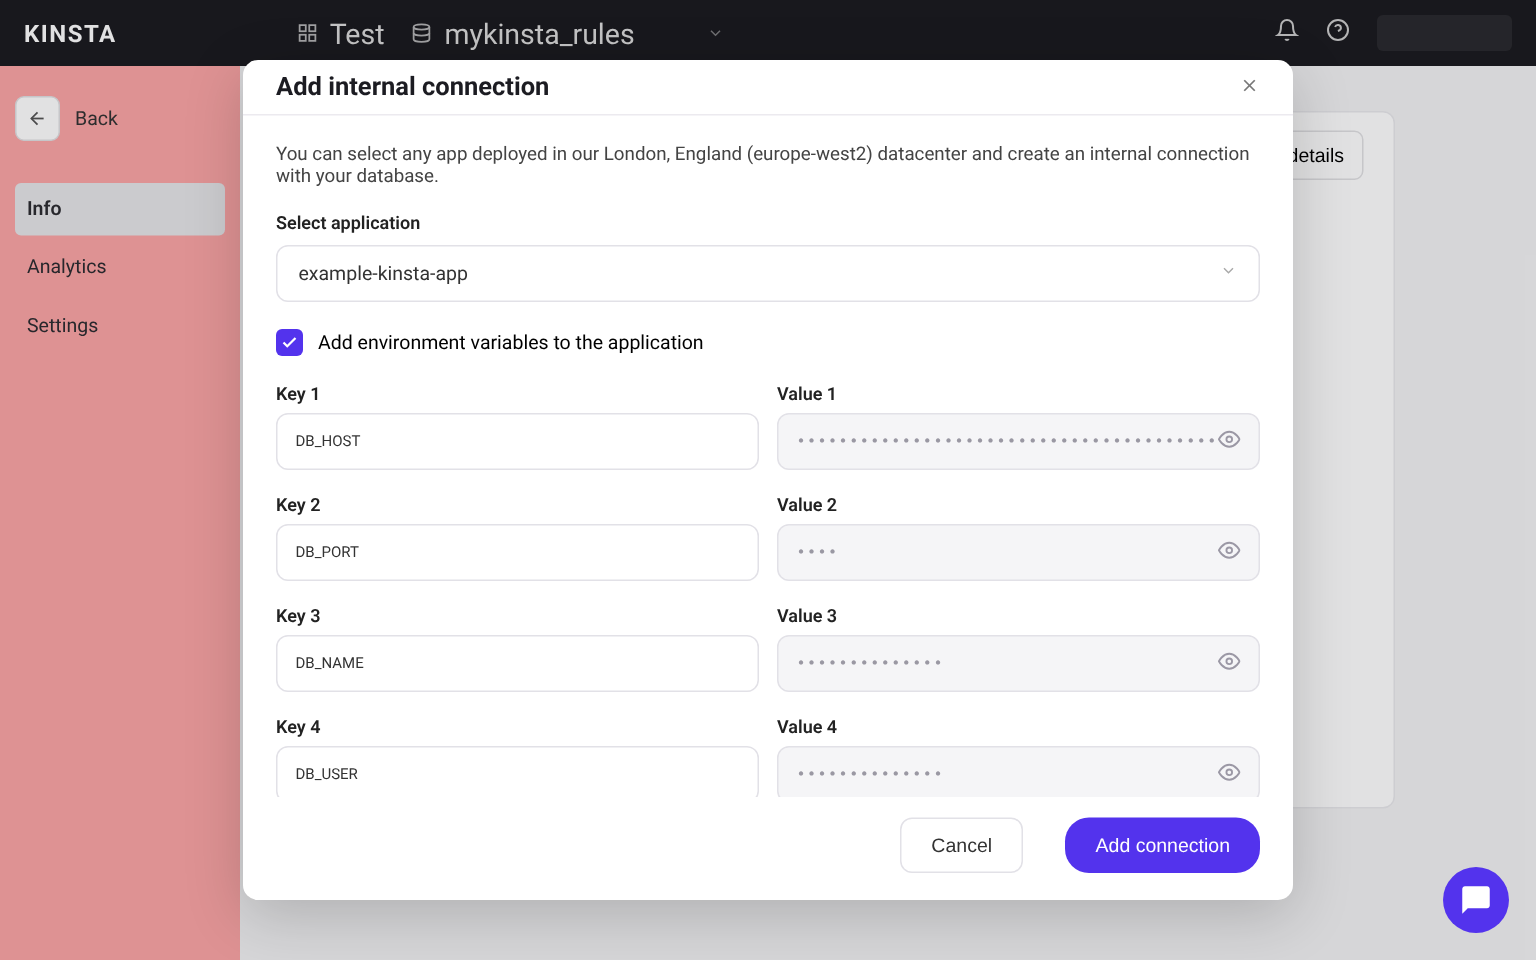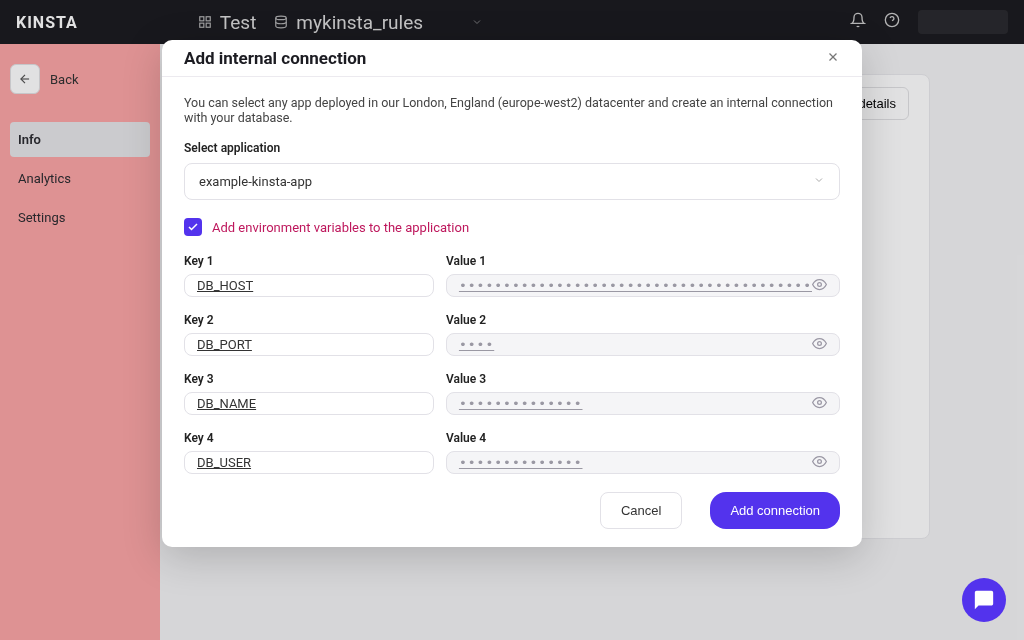--- a/index.html
+++ b/index.html
@@ -38,24 +38,24 @@
 .modal-head h2 { font-size:17px; font-weight:700; color:#1c1c22; }
 .close-x { color:#777; cursor:pointer; }
 .modal-body { padding: 18px 22px 4px; overflow:auto; }
 .desc { font-size:12.5px; color:#444; margin-bottom: 16px; }
 .lbl { font-size:12px; font-weight:600; color:#222; margin-bottom:8px; }
 .select { border:1px solid #e2e1e7; border-radius:8px; padding: 10px 14px; font-size:13px; color:#333; display:flex; align-items:center; justify-content:space-between; margin-bottom:18px; }
 .chev { color:#aaa; }
 .chk-row { display:flex; align-items:center; gap:10px; margin-bottom: 18px; }
 .chk { width:18px; height:18px; background:#5333ed; border-radius:4px; display:flex; align-items:center; justify-content:center; }
 .chk svg { color:#fff; }
-.chk-lbl { font-size:13px; color:#be185d; }
+.chk-lbl { font-size:13px; color:#000000; }
 .kv-grid { display:grid; grid-template-columns: 1fr 1fr; gap: 16px 12px; }
 .fld-lbl { font-size:12px; font-weight:600; color:#222; margin-bottom:6px; }
-.input { border:1px solid #e2e1e7; border-radius:8px; padding: 10px 12px; font-size:13px; color:#333; height:23px; display:flex; align-items:center;text-decoration:underline; }
+.input { border:1px solid #e2e1e7; border-radius:8px; padding: 10px 12px; font-size:10px; color:#333; height:38px; display:flex; align-items:center; }
 .input.grey { background:#f5f5f7; color:#9a98a3; justify-content:space-between; font-family: monospace; letter-spacing:1px; }
 .eye { color:#9b98a5; }
 .modal-foot { display:flex; justify-content:flex-end; gap:28px; padding: 14px 22px 18px; }
 .btn-sec { border:1px solid #e2e1e7; background:#fff; padding:10px 20px; border-radius:8px; font-size:13px; color:#333; }
 .btn-pri { background:#5333ed; color:#fff; padding:10px 20px; border-radius:16px; font-size:13px; border:none; }
 
 
 .chat-fab { position:absolute; right:18px; bottom:18px; width:44px; height:44px; border-radius:50%; background:#5333ed; display:flex; align-items:center; justify-content:center; }
 </style>
 </head>

